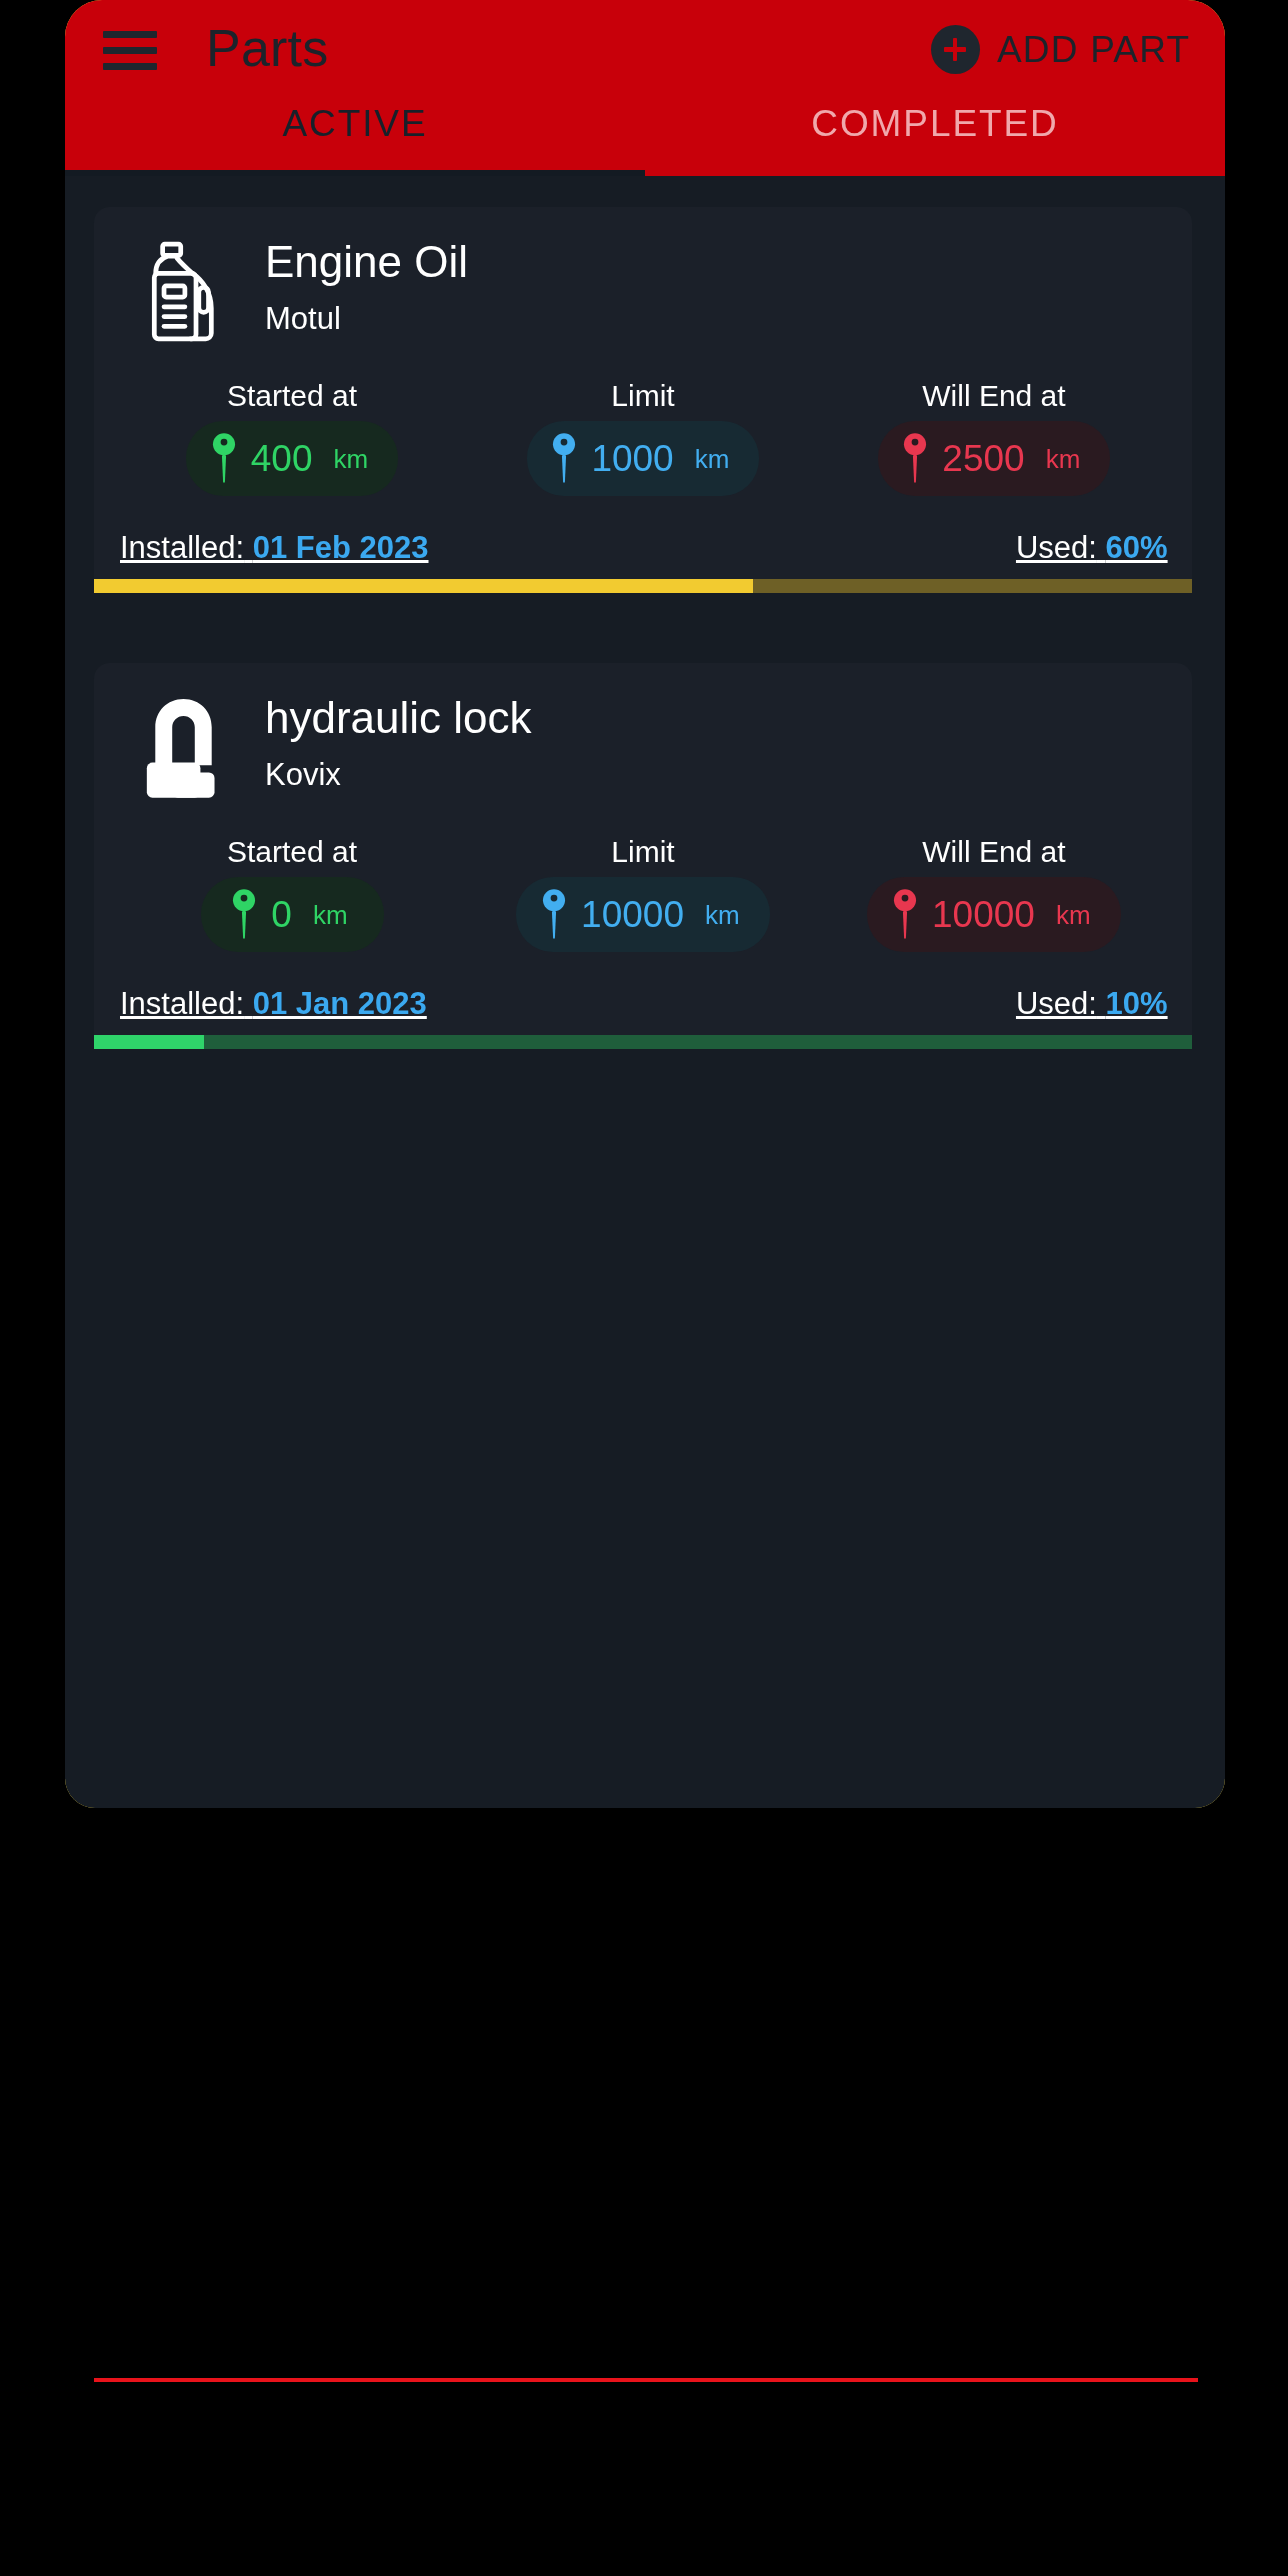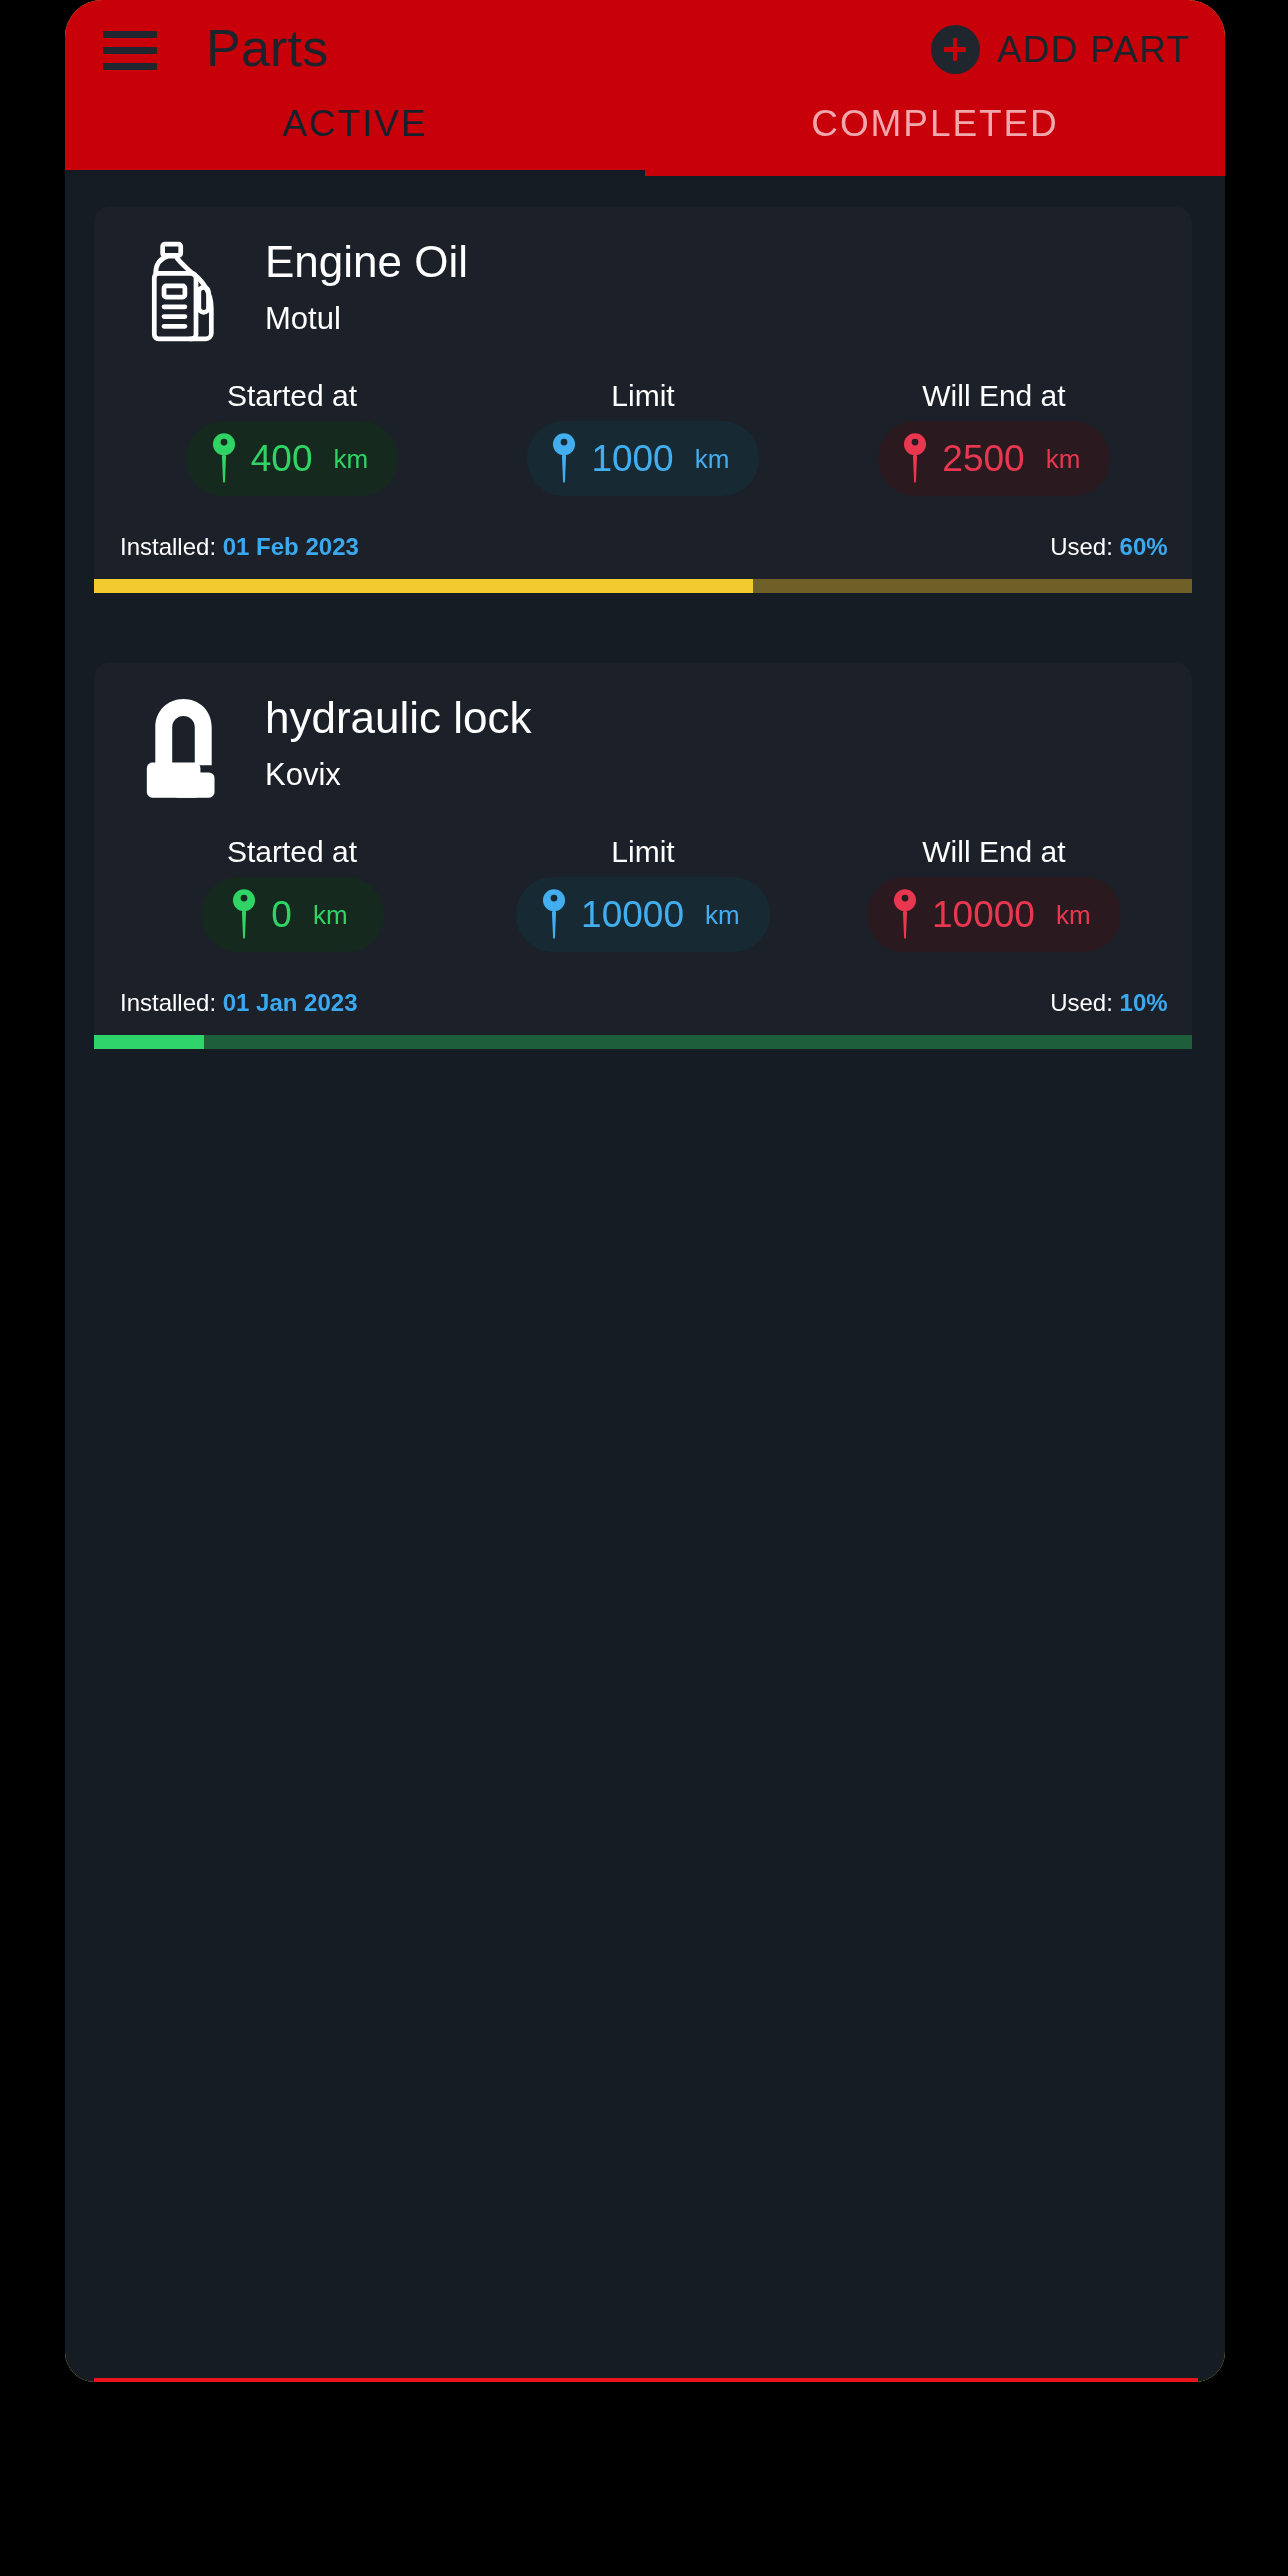--- a/index.html
+++ b/index.html
@@ -14,21 +14,21 @@
     font-family: "Liberation Sans", sans-serif;
     -webkit-font-smoothing: antialiased;
   }
 
   
   .phone {
     position: absolute;
     left: 65px;
     top: 0px;
     width: 1160px;
-    height: 2382px;
+    height: 1808px;
     background: #fde047;
     border-radius: 37px 37px 30px 30px;
     overflow: hidden;
     display: flex;
     flex-direction: column;
   }
   .bottom-line {
     position: absolute;
     left: 94px;
     top: 2378px;
@@ -229,24 +229,25 @@
   
   .card-footer {
     display: flex;
     justify-content: space-between;
     align-items: center;
     padding: 0 24.4px 0 26px;
     height: 64px;
     margin-top: 19px;
   }
   .footer-text {
-    font-size: 24px;
+    font-size: 31px;
     color: #ffffff;
     line-height: 1;
     white-space: nowrap;
+    text-decoration: underline;
   }
   .footer-text b { color: #3ba9f0; font-weight: bold; }
 
   .progress {
     height: 14px;
     width: 100%;
     position: relative;
     overflow: hidden;
   }
   .progress .fill {

